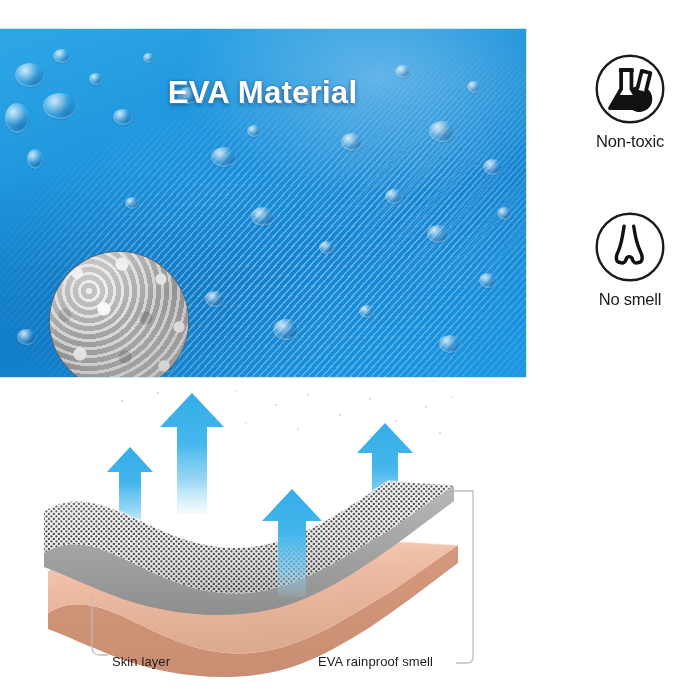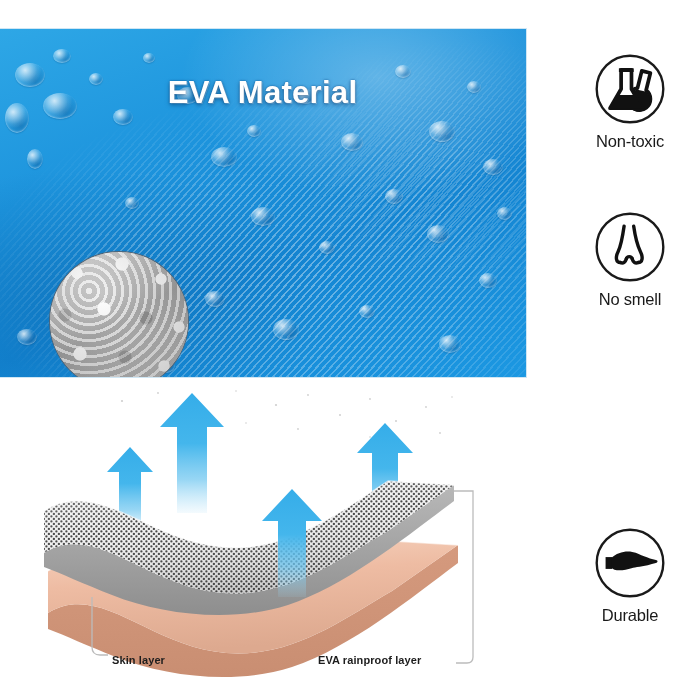--- a/index.html
+++ b/index.html
@@ -170,25 +170,24 @@
     position: absolute;
     left: 40px;
     top: 385px;
     width: 460px;
     height: 300px;
   }
   .diagram svg { display: block; }
 
   .leader-text {
     position: absolute;
-    font-size: 11px;
+    font-size: 13px;
     color: #1d1d1d;
     letter-spacing: 0.1px;
     white-space: nowrap;
-    font-weight: bold;
   }
   #skin-layer-label { left: 112px; top: 654px; }
   #eva-layer-label  { left: 318px; top: 654px; }
 </style>
 </head>
 <body>
 
 <div id="page">
 
   <div class="banner">
@@ -268,40 +267,20 @@
 
           <path d="M61 71 C57 73 54 70 53 66"></path>
 
           <path d="M45 66 C46 62 52 62 53 66"></path>
         </g>
       </svg>
       <div class="feature-label">No smell</div>
     </div>
 
 
-    <div class="feature" style="top:486px;">
-      <svg class="feature-icon" viewBox="0 0 100 100">
-        <circle cx="50" cy="50" r="45" fill="none" stroke="#1a1a1a" stroke-width="3.2"></circle>
-
-        <path d="M17 42 h9 v16 h-9 z" fill="#111111"></path>
-
-        <path d="M25 43
-                 C32 36 44 33 53 35
-                 C60 36 64 39 69 41
-                 C74 43 80 45 85 46
-                 C88 46.5 88 49 85 50
-                 C78 52 70 54 63 55
-                 C58 55.6 55 56 52 57
-                 C45 59 36 61 29 59
-                 C26 58 25 56 25 54 z" fill="#111111"></path>
-
-        <path d="M31 45 C38 41 47 40 54 42 C49 44 41 45 34 47 z" fill="#ffffff" opacity="0.0"></path>
-      </svg>
-      <div class="feature-label">Durable</div>
-    </div>
   </div>
 
   <div class="diagram">
     <svg width="460" height="300" viewBox="0 0 460 300">
       <defs>
 
         <pattern id="mesh" width="5" height="5" patternUnits="userSpaceOnUse">
           <rect width="5" height="5" fill="#f0f0f0"></rect>
           <circle cx="1.4" cy="1.4" r="1.15" fill="#3c3c3c"></circle>
           <circle cx="3.9" cy="3.9" r="1.15" fill="#3c3c3c"></circle>
@@ -415,15 +394,15 @@
       <g fill="none" stroke="#bcbcbc" stroke-width="1.3">
 
         <path d="M52 212 V262 Q52 270 60 270 H68"></path>
 
         <path d="M414 106 H433 V272 Q433 278 427 278 H416"></path>
       </g>
     </svg>
   </div>
 
   <div class="leader-text" id="skin-layer-label">Skin layer</div>
-  <div class="leader-text" id="eva-layer-label">EVA rainproof layer</div>
+  <div class="leader-text" id="eva-layer-label">EVA rainproof smell</div>
 
 </div>
 
 </body></html>

